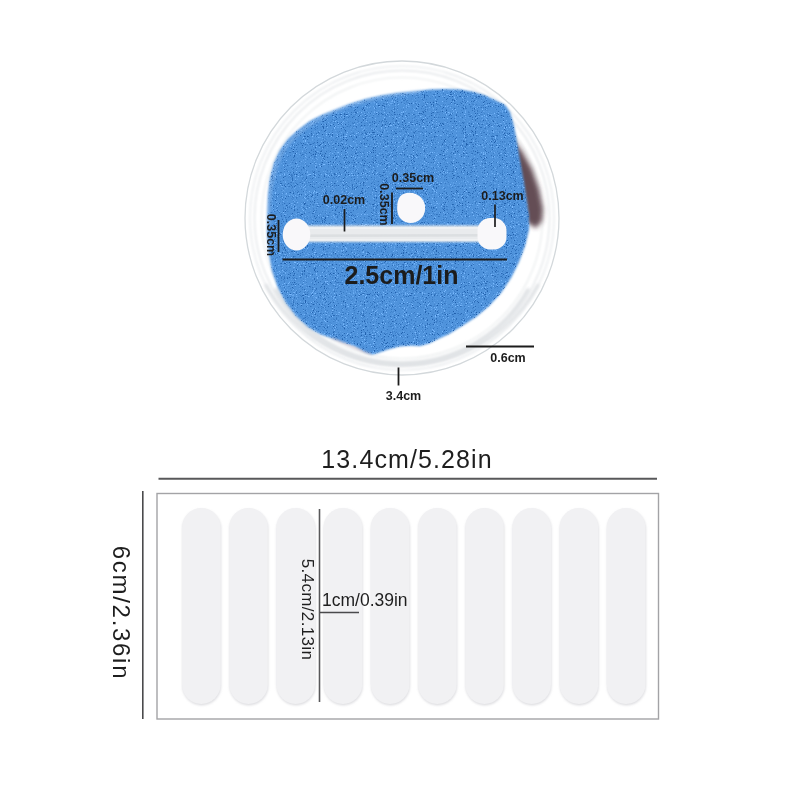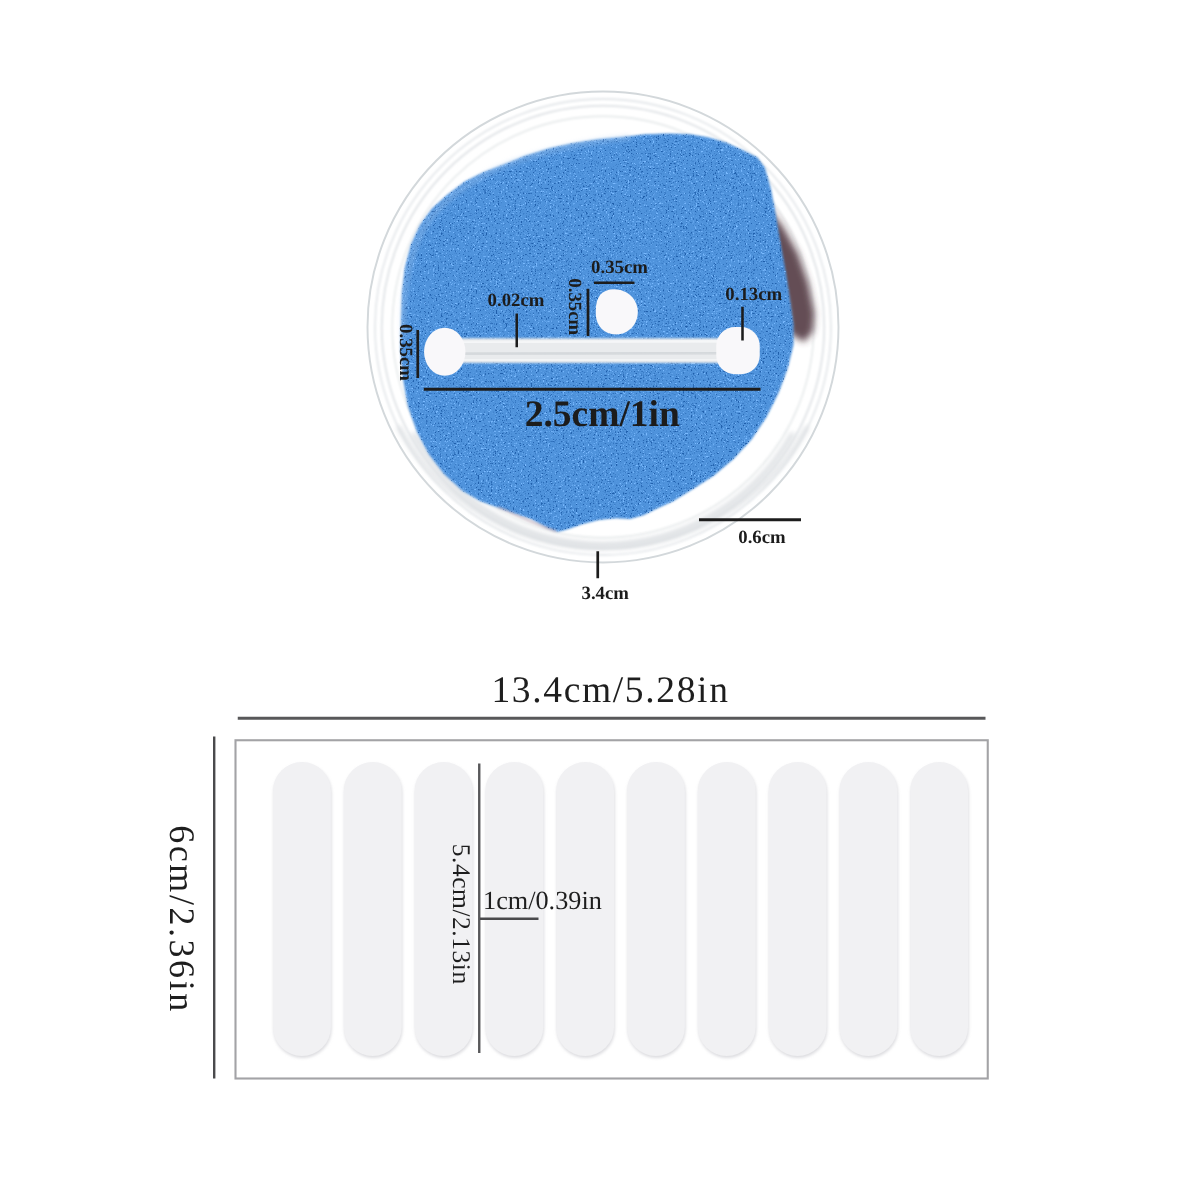--- a/index.html
+++ b/index.html
@@ -1,17 +1,17 @@
 <!DOCTYPE html>
 <html><head>
 <meta charset="utf-8">
 <style>
   html,body{margin:0;padding:0;background:#ffffff;}
   .page{position:relative;width:800px;height:800px;background:#d946ef;overflow:hidden;
-        font-family:Liberation Serif, serif;}
+        font-family:Liberation Sans, sans-serif;}
   svg{display:block;}
 </style>
 </head>
 <body>
 <div class="page">
 <svg width="800" height="800" viewBox="0 0 800 800" xmlns="http://www.w3.org/2000/svg">
   <defs>
     <filter id="soft" x="-20%" y="-20%" width="140%" height="140%">
       <feGaussianBlur stdDeviation="0.8"></feGaussianBlur>
     </filter>

